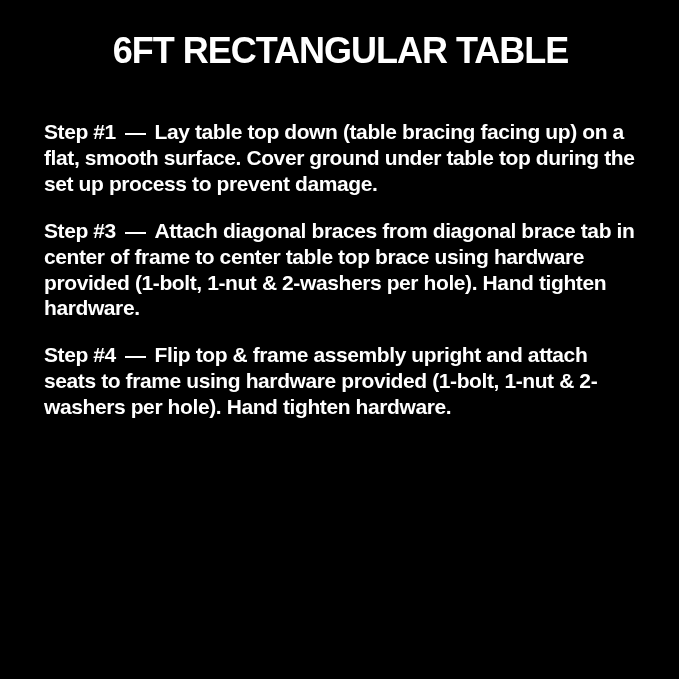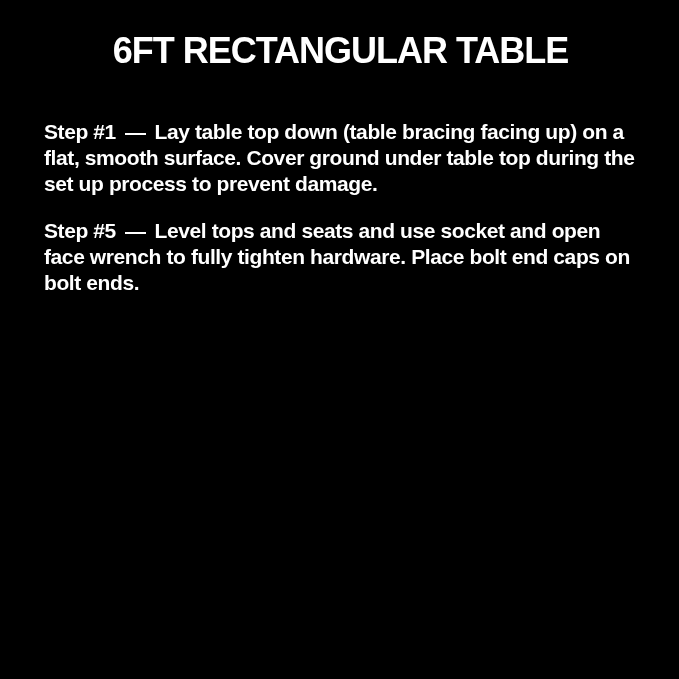--- a/index.html
+++ b/index.html
@@ -58,21 +58,24 @@
     <h1 class="poster-title">6FT RECTANGULAR TABLE</h1>
   </div>
 
   <div class="steps">
 
     <p class="step">
       <span class="step-label">Step #1</span><span class="step-dash">—</span><span class="step-text">Lay table top down (table bracing facing up) on a flat, smooth surface. Cover ground under table top during the set up process to prevent damage.</span>
     </p>
 
 
-
+    <p class="step">
+      <span class="step-label">Step #3</span><span class="step-dash">—</span><span class="step-text">Attach diagonal braces from diagonal brace tab in center of frame to center table top brace using hardware provided (1-bolt, 1-nut &amp; 2-washers per hole). Hand tighten hardware.</span>
+    </p>
 
     <p class="step">
-      <span class="step-label">Step #5</span><span class="step-dash">—</span><span class="step-text">Level tops and seats and use socket and open face wrench to fully tighten hardware. Place bolt end caps on bolt ends.</span>
+      <span class="step-label">Step #4</span><span class="step-dash">—</span><span class="step-text">Flip top &amp; frame assembly upright and attach seats to frame using hardware provided (1-bolt, 1-nut &amp; 2-washers per hole). Hand tighten hardware.</span>
     </p>
+
 
   </div>
 
 </div>
 
 </body></html>

